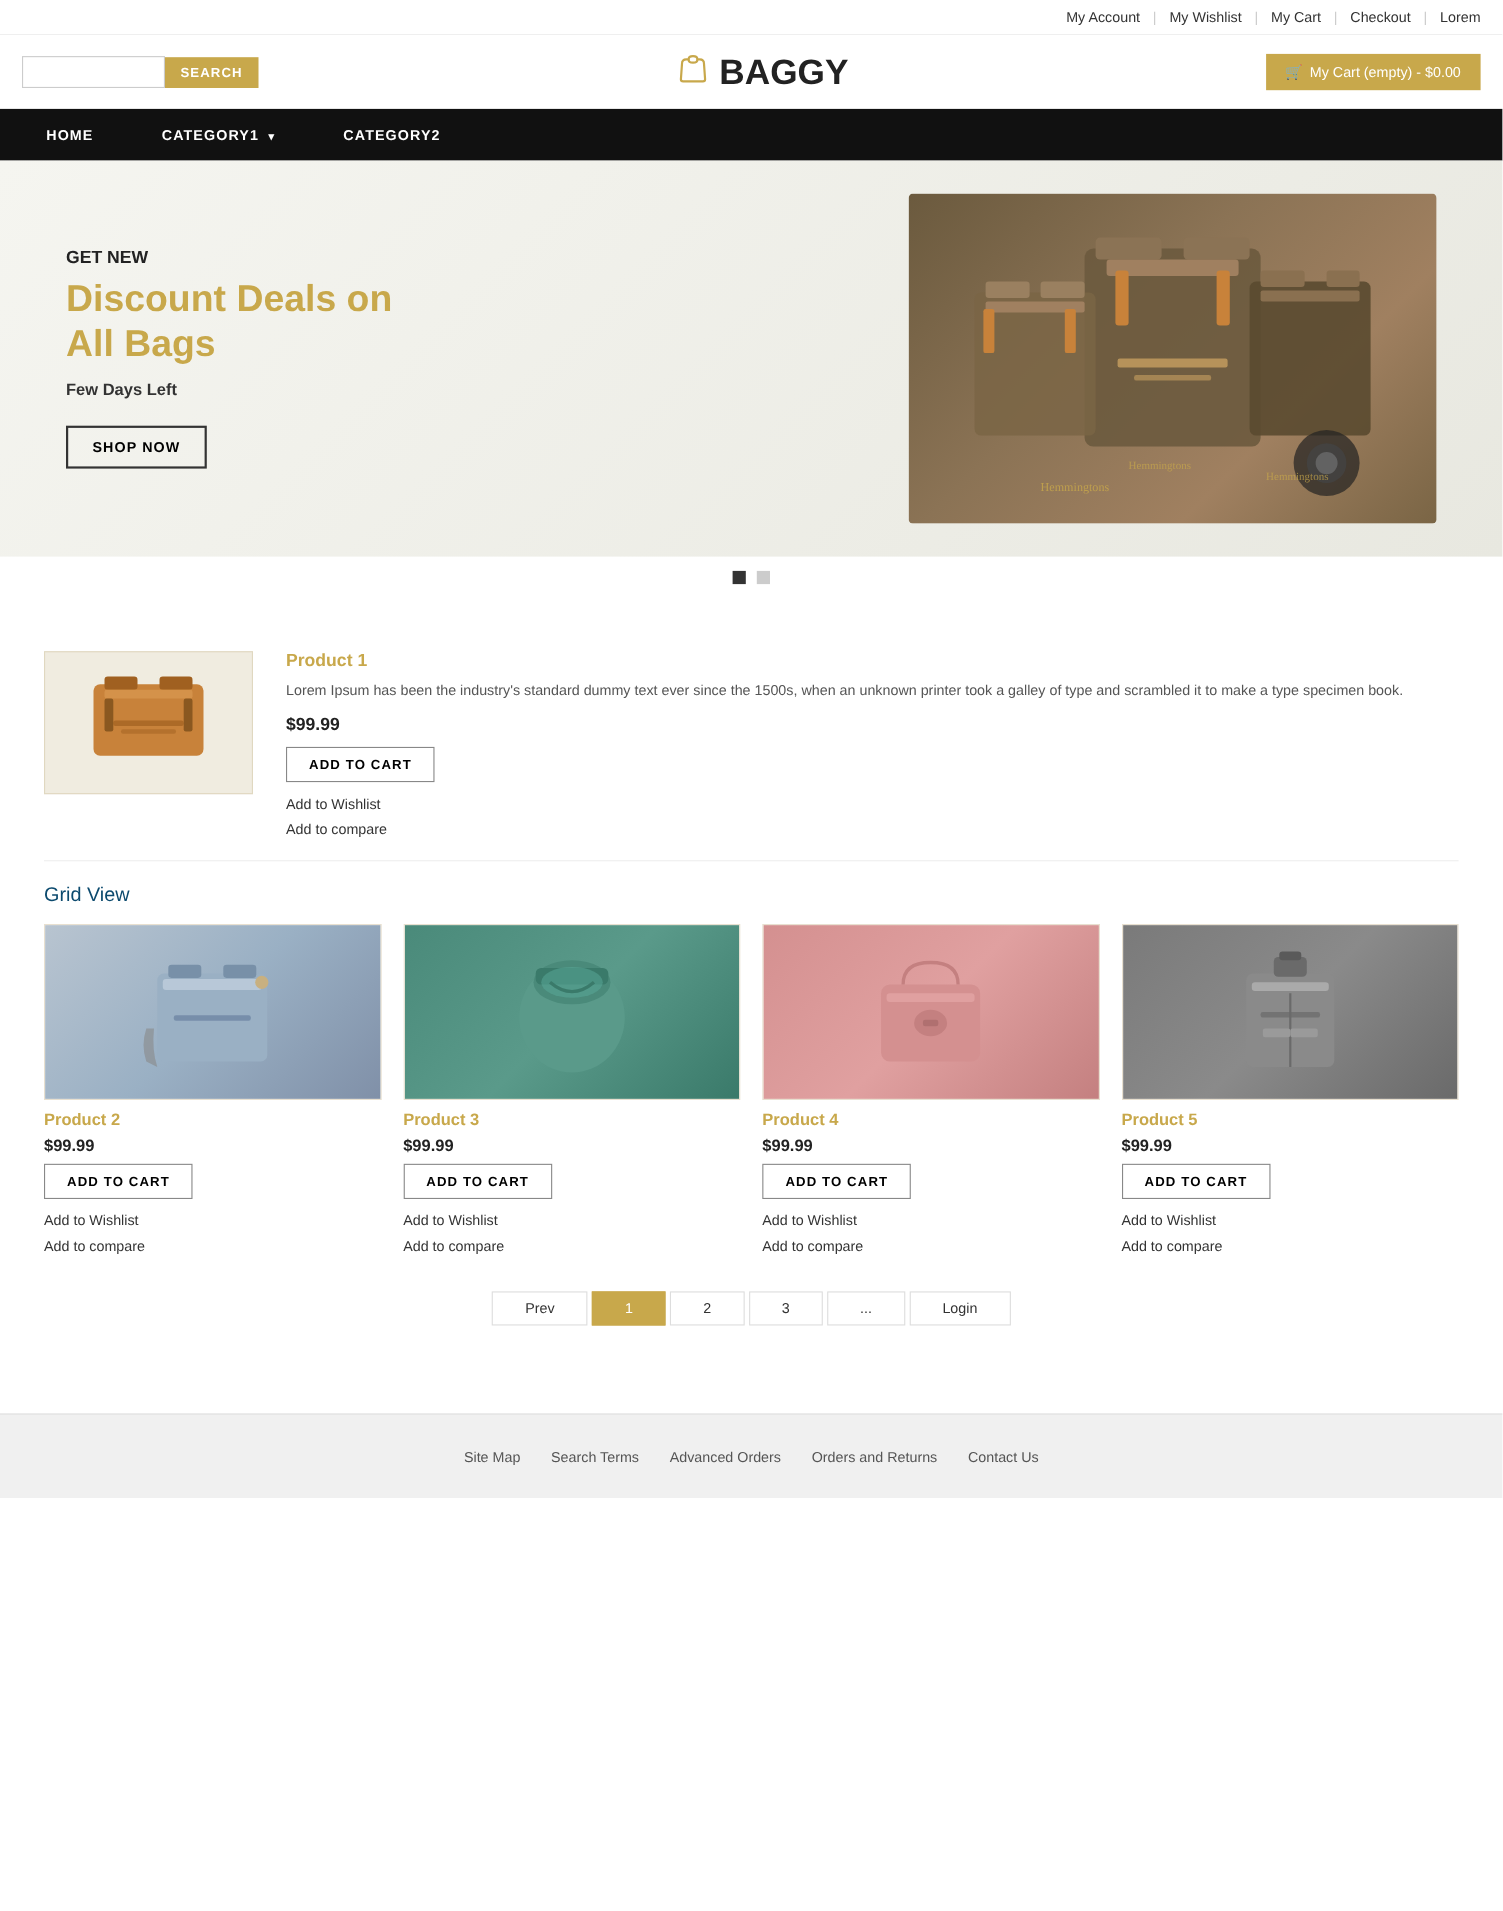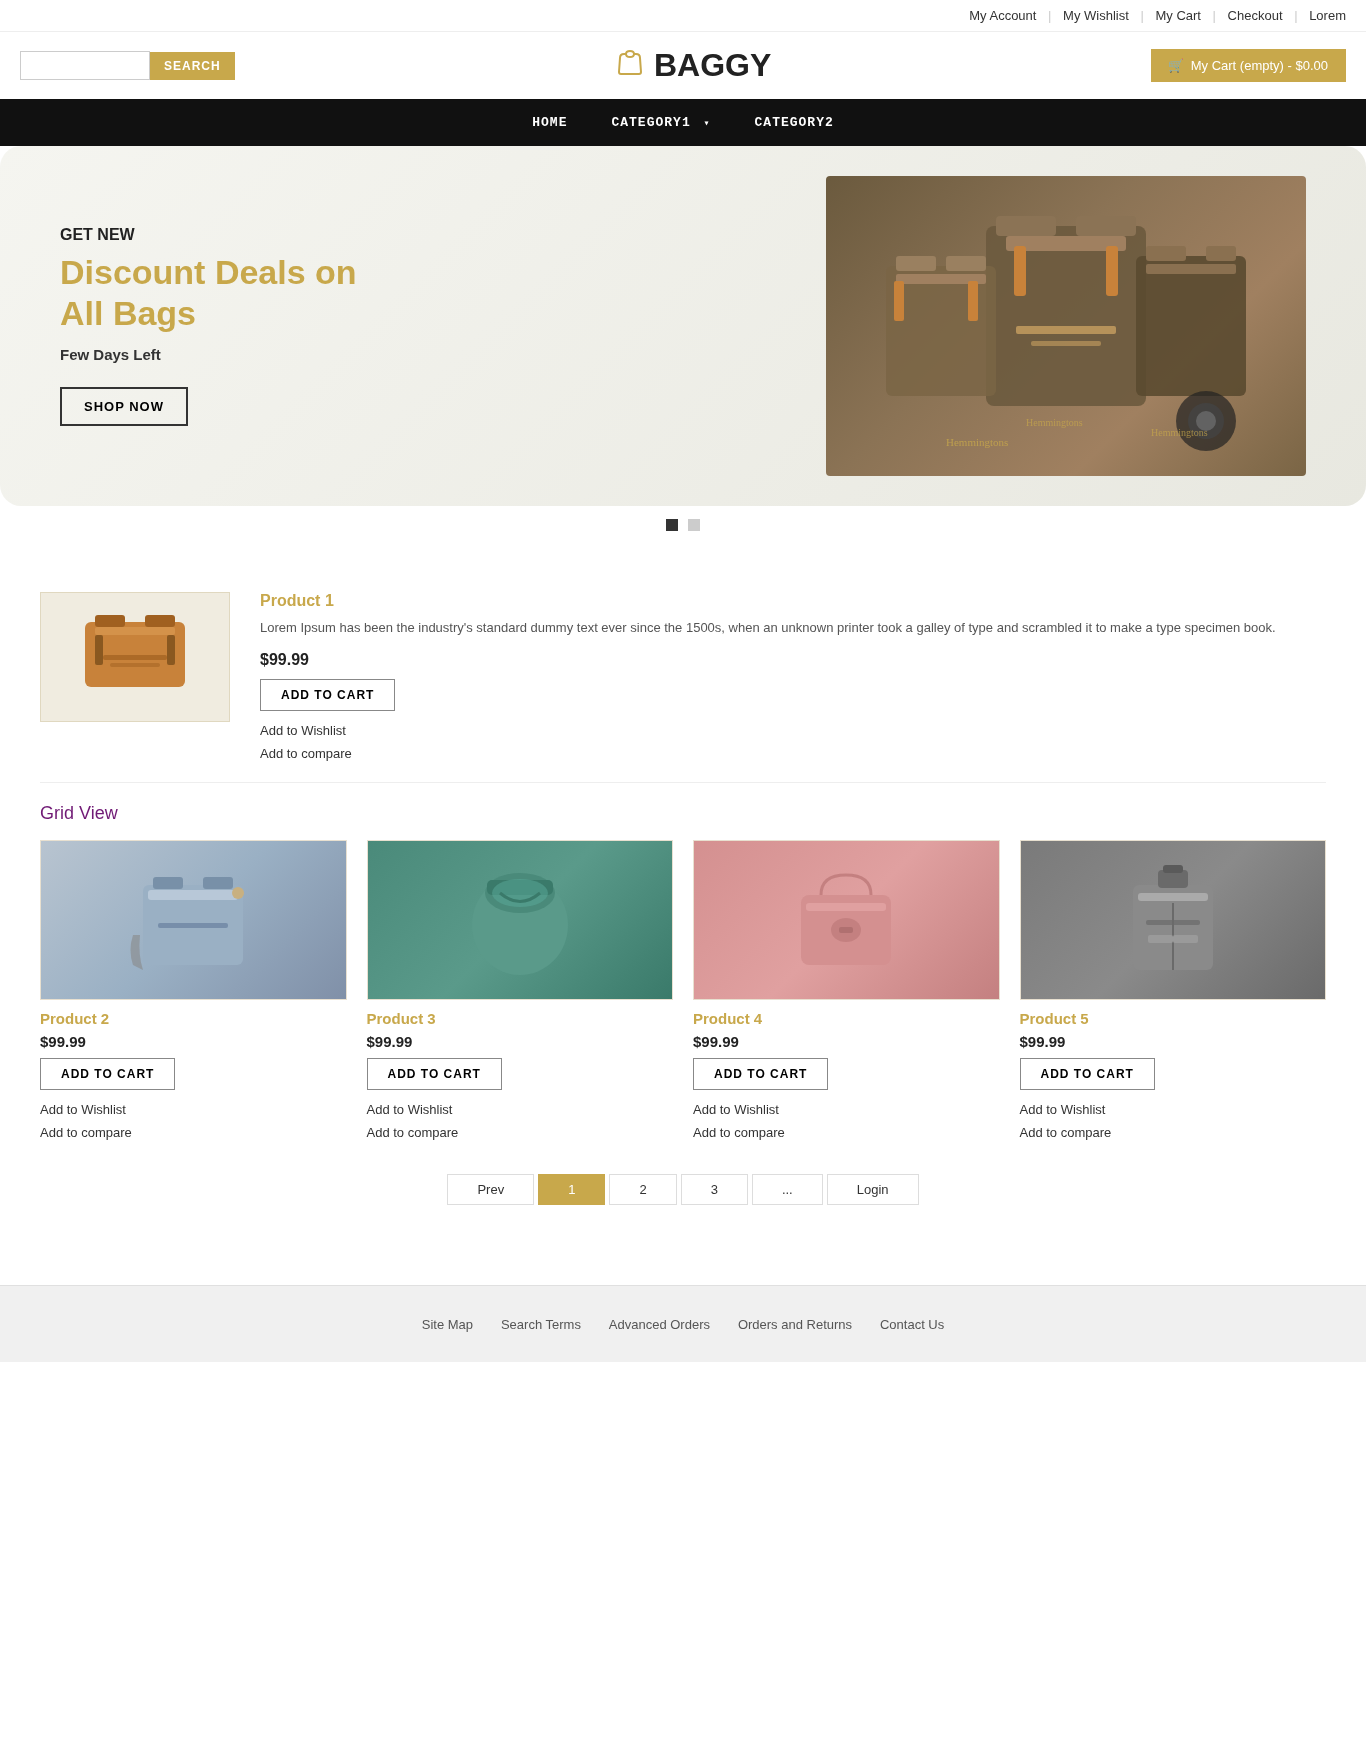--- a/index.html
+++ b/index.html
@@ -74,23 +74,21 @@
     }
 
     
     .nav {
       background: #111;
       padding: 0 20px;
     }
     .nav ul {
       display: flex;
       list-style: none;
-      justify-content: center;
-      gap: 0;
-      font-family: Liberation Mono, monospace;
+      gap: 18px;
     }
     .nav ul li a {
       display: block;
       color: #fff;
       text-decoration: none;
       padding: 16px 22px;
       font-size: 13px;
       font-weight: bold;
       letter-spacing: 1px;
       text-transform: uppercase;
@@ -100,21 +98,20 @@
     
     .hero {
       background: linear-gradient(135deg, #f5f5f0 0%, #e8e8e0 100%);
       min-height: 340px;
       display: flex;
       align-items: center;
       justify-content: space-between;
       padding: 30px 60px;
       overflow: hidden;
       position: relative;
-      border-radius: 21px;
     }
     .hero-text { max-width: 320px; }
     .hero-text .get-new {
       font-size: 16px;
       font-weight: bold;
       color: #222;
       margin-bottom: 8px;
     }
     .hero-text h1 {
       font-size: 34px;
@@ -240,21 +237,21 @@
       display: block;
       font-size: 13px;
       color: #333;
       text-decoration: none;
       line-height: 1.8;
     }
 
     
     .grid-view-title {
       font-size: 18px;
-      color: #701a75;
+      color: #0c4a6e;
       font-weight: normal;
       margin-bottom: 16px;
       margin-top: 10px;
     }
     .grid-view {
       display: grid;
       grid-template-columns: repeat(4, 1fr);
       gap: 20px;
       margin-bottom: 30px;
     }

